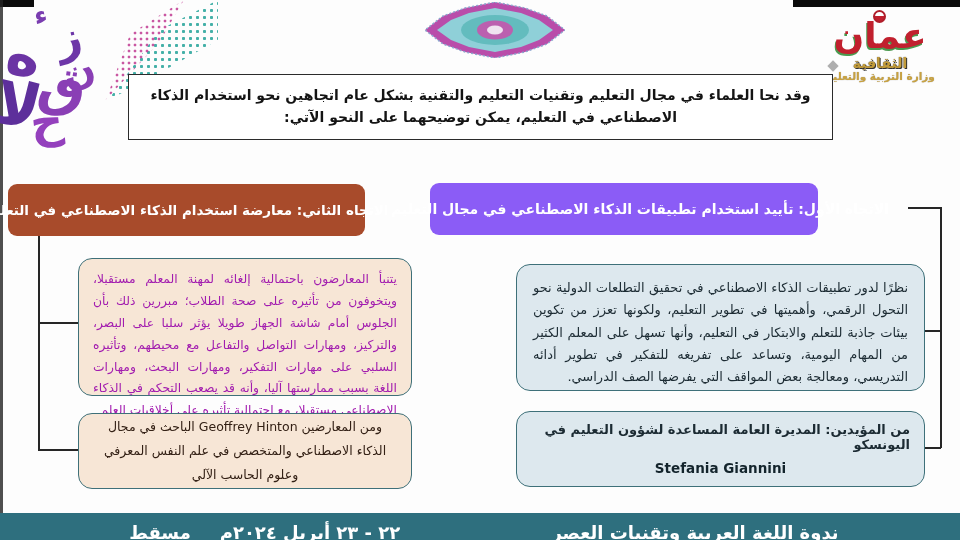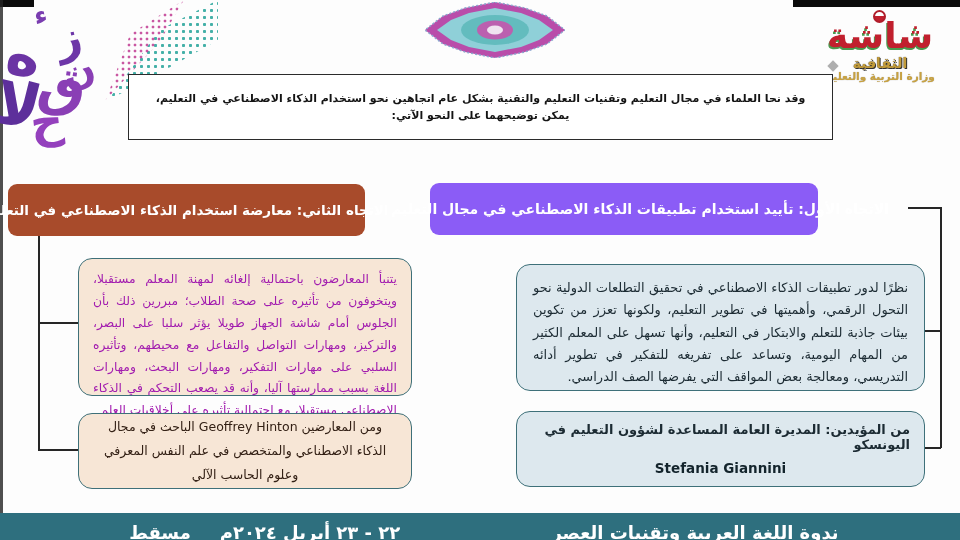--- a/index.html
+++ b/index.html
@@ -43,21 +43,21 @@
   .oman-logo .emblem { position:absolute; left:58px; top:-6px; width:13px; height:13px; border-radius:50%;
                    background:linear-gradient(#fff 40%, #c1202e 41%); border:2px solid #b01d2a; }
   .oman-logo .l2 { font-size:14px; font-weight:bold; color:#c29b3a; display:block; line-height:1.05;
                    text-shadow:0 0 1px #222, 1px 1px 0 #333; }
   .oman-logo .l3 { font-size:10.5px; font-weight:bold; color:#c9a23f; display:block; line-height:1.3;
                    text-shadow:0 0 1px rgba(0,0,0,.4); }
 
   
   .intro-box { position:absolute; left:128px; top:74px; width:705px; height:66px;
                background:#ffffff; border:1.5px solid #2b2b2b; display:flex; align-items:center; justify-content:center; }
-  .intro-box p { direction:rtl; text-align:center; font-size:11px; font-weight:bold; color:#141414;
+  .intro-box p { direction:rtl; text-align:center; font-size:14px; font-weight:bold; color:#141414;
                  line-height:1.55; padding:0 18px; }
   .ornament-pin { position:absolute; left:829px; top:62px; width:8px; height:8px; background:#9a9a9a;
                   transform:rotate(45deg); opacity:.8; }
 
   
   .hdr { position:absolute; height:52px; border-radius:9px; display:flex; align-items:center; justify-content:center;
          color:#ffffff; font-weight:bold; white-space:nowrap; }
   .hdr-right { left:430px; top:183px; width:388px; background:#8b5cf6; font-size:14px;padding-left:32px; }
   .hdr-left  { left:8px;   top:184px; width:357px; background:#a84b2b; font-size:13.5px; }
 
@@ -120,21 +120,21 @@
       <polygon points="70,0 100,6 122,14 140,28 122,42 100,50 70,56 40,50 18,42 0,28 18,14 40,6" fill="#b23aa2" stroke="#7f9ec9" stroke-width="1.5" stroke-dasharray="2 2" opacity="0.9"></polygon>
       <polygon points="70,6 96,11 114,18 128,28 114,38 96,45 70,50 44,45 26,38 12,28 26,18 44,11" fill="#8fd0d8"></polygon>
       <ellipse cx="70" cy="28" rx="34" ry="15" fill="#5cb8ba" opacity="0.85"></ellipse>
       <ellipse cx="70" cy="28" rx="18" ry="9.5" fill="#c455ad" opacity="0.9"></ellipse>
       <ellipse cx="70" cy="28" rx="8" ry="4.5" fill="#efe3f0"></ellipse>
     </svg>
   </div>
 
   <div class="oman-logo">
     <i class="emblem"></i>
-    <span class="l1">شاشة</span>
+    <span class="l1">عمان</span>
     <span class="l2">الثقافية</span>
     <span class="l3">وزارة التربية والتعليم</span>
   </div>
 
   <div class="intro-box">
     <p>وقد نحا العلماء في مجال التعليم وتقنيات التعليم والتقنية بشكل عام اتجاهين نحو استخدام الذكاء الاصطناعي في التعليم، يمكن توضيحهما على النحو الآتي:</p>
   </div>
   <div class="ornament-pin"></div>
 
   <div class="conn cl-v"></div>

